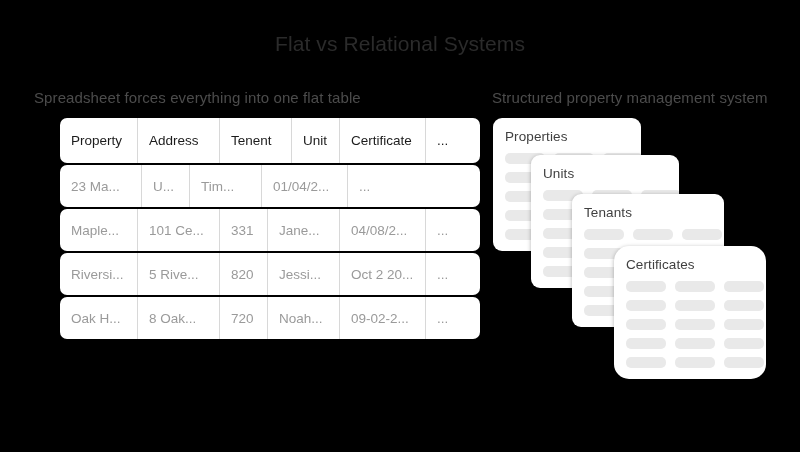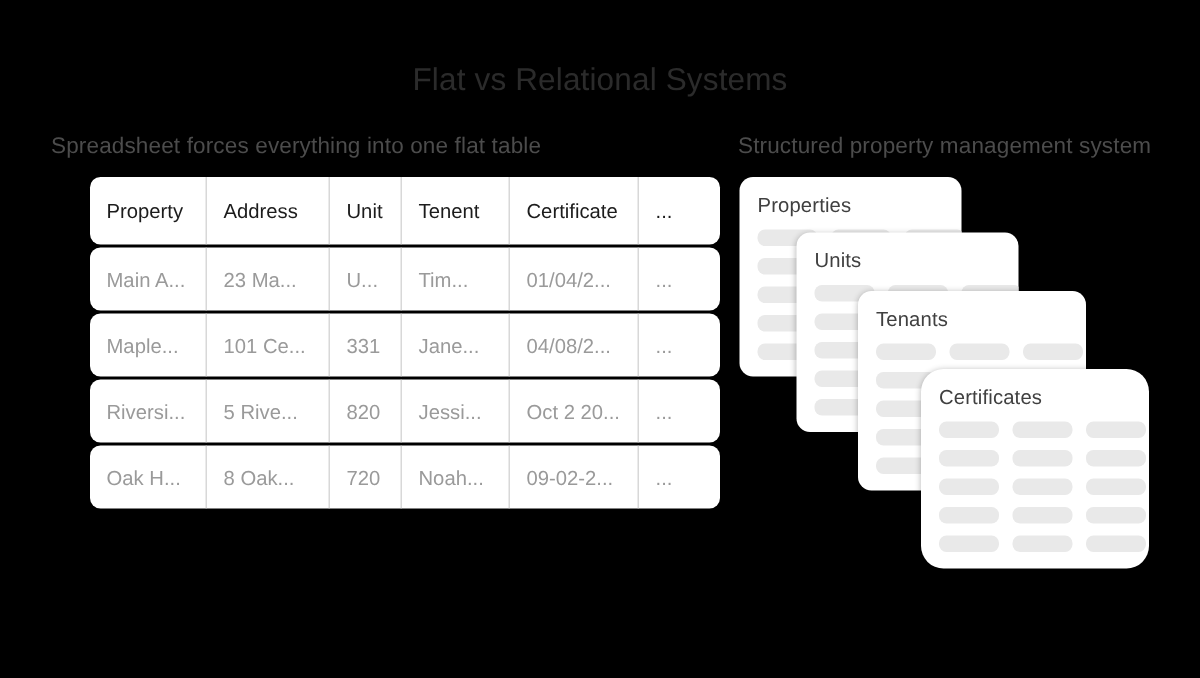--- a/index.html
+++ b/index.html
@@ -21,21 +21,20 @@
     position: absolute;
     top: 31px;
     left: 0;
     width: 800px;
     text-align: center;
     font-size: 21px;
     font-weight: 400;
     letter-spacing: 0.1px;
     color: #2b2b2b;
     line-height: 1.25;
-    margin-top: 10px;
   }
 
   
   .section-caption {
     position: absolute;
     font-size: 15px;
     font-weight: 400;
     color: #4c4c4c;
     letter-spacing: 0.1px;
     white-space: nowrap;
@@ -141,28 +140,27 @@
 <div class="page-title">Flat vs Relational Systems</div>
 
 <div class="section-caption caption-left">Spreadsheet forces everything into one flat table</div>
 
 <div class="section-caption caption-right">Structured property management system</div>
 
 <div class="flat-table">
   <div class="table-row header-row">
     <div class="cell col-0">Property</div>
     <div class="cell col-1">Address</div>
+    <div class="cell col-3">Tenent</div>
     <div class="cell col-2">Unit</div>
-    <div class="cell col-3">Tenent</div>
     <div class="cell col-4">Certificate</div>
     <div class="cell col-5">...</div>
   </div>
 
   <div class="table-row">
-    <div class="cell col-0">Main A...</div>
     <div class="cell col-1">23 Ma...</div>
     <div class="cell col-2">U...</div>
     <div class="cell col-3">Tim...</div>
     <div class="cell col-4">01/04/2...</div>
     <div class="cell col-5">...</div>
   </div>
 
   <div class="table-row">
     <div class="cell col-0">Maple...</div>
     <div class="cell col-1">101 Ce...</div>

